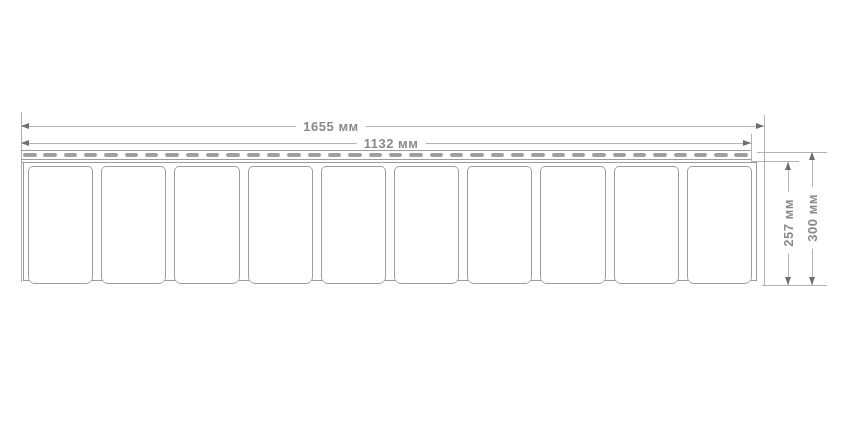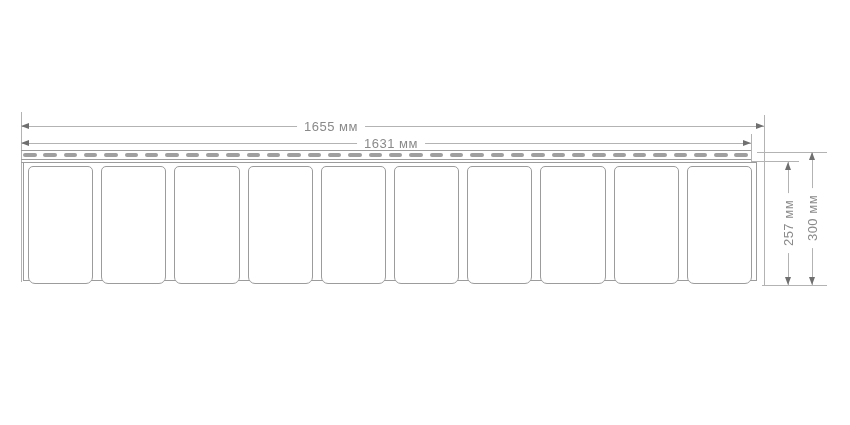--- a/index.html
+++ b/index.html
@@ -1,19 +1,19 @@
 <!DOCTYPE html>
 <html style="--background: #ffffff; --line: #b3b3b3; --outline: #9c9c9c; --arrow: #6f6f6f; --text: #8a8a8a; --perforation: #9f9f9f;"><head>
 <meta charset="utf-8">
 <style>
   html,body{margin:0;padding:0;background:#fff;}
   #canvas{
     position:relative;width:850px;height:382px;background:var(--background,#fff);
     font-family:"Liberation Sans", sans-serif;font-size:13px;color:var(--text,#8a8a8a);
-    letter-spacing:.5px;overflow:hidden;
+    letter-spacing:.5px;overflow:hidden;font-weight:bold;
   }
   
   .line{position:absolute;background:var(--line,#b3b3b3);}
   .h{height:1px;} .v{width:1px;}
   .pline{position:absolute;background:var(--outline,#9c9c9c);}
   .pline.h{height:1px;} .pline.v{width:1px;}
   
   .ar{position:absolute;width:0;height:0;}
   .ar-l{left:0;top:-3px;border-top:3px solid transparent;border-bottom:3px solid transparent;border-right:8px solid var(--arrow,#6f6f6f);}
   .ar-r{right:0;top:-3px;border-top:3px solid transparent;border-bottom:3px solid transparent;border-left:8px solid var(--arrow,#6f6f6f);}
@@ -46,21 +46,21 @@
 
   <div class="line h" style="left:21px;top:126px;width:743px">
     <i class="ar ar-l"></i>
     <i class="ar ar-r"></i>
     <span class="lbl" style="left:310px">1655 мм</span>
   </div>
 
   <div class="line h" style="left:21px;top:143px;width:730px">
     <i class="ar ar-l"></i>
     <i class="ar ar-r"></i>
-    <span class="lbl" style="left:370px">1631 мм</span>
+    <span class="lbl" style="left:370px">1132 мм</span>
   </div>
 
   <div class="line v" style="left:788px;top:162px;height:123px">
     <i class="ar ar-u"></i>
     <i class="ar ar-d"></i>
     <span class="lbl-v" style="top:61px">257 мм</span>
   </div>
 
   <div class="line v" style="left:812px;top:152px;height:133px">
     <i class="ar ar-u"></i>

